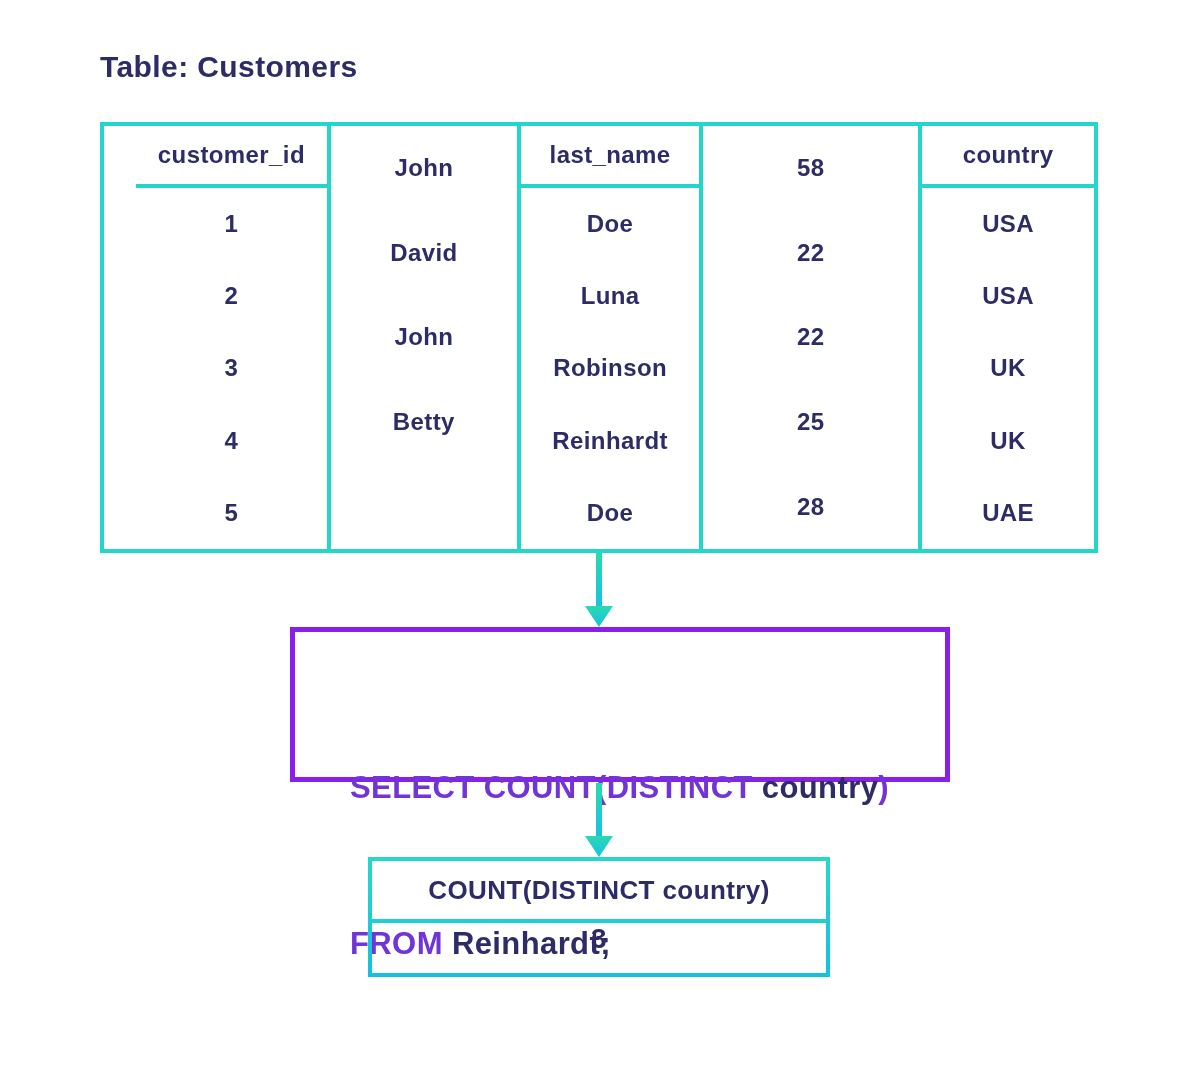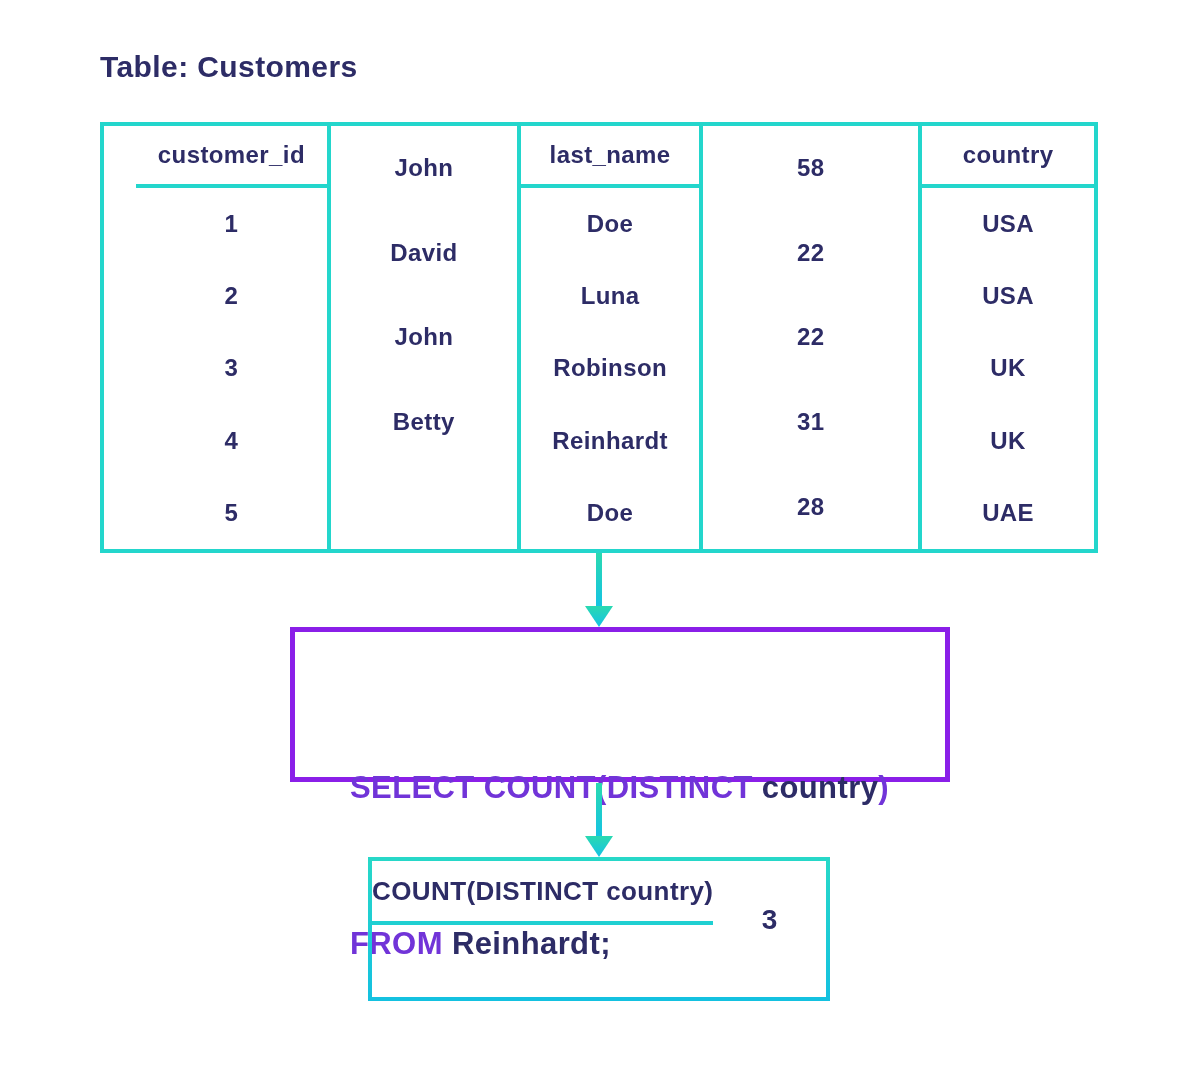--- a/index.html
+++ b/index.html
@@ -90,25 +90,25 @@
   }
   .kw { color: var(--keyword-purple); }
   .ident { color: var(--navy); }
 
   
   .result-table {
     position: absolute;
     left: 368px;
     top: 857px;
     width: 462px;
-    height: 144px;
+    height: 120px;
     border: 4px solid transparent;
     border-image: linear-gradient(to bottom, #27d8c8, #14c1e0) 1;
     display: flex;
-    flex-direction: row;
+    flex-direction: column;
   }
   .result-table .rth {
     height: 64px;
     border-bottom: 4px solid #1fd0d2;
     display: flex;
     align-items: center;
     justify-content: center;
     font-size: 26px;
   }
   .result-table .rtd {
@@ -154,21 +154,21 @@
         <div class="td">Robinson</div>
         <div class="td">Reinhardt</div>
         <div class="td">Doe</div>
       </div>
     </div>
     <div class="tcol">
       <div class="tbody">
         <div class="td">58</div>
         <div class="td">22</div>
         <div class="td">22</div>
-        <div class="td">31</div>
+        <div class="td">25</div>
         <div class="td">28</div>
       </div>
     </div>
     <div class="tcol">
       <div class="th">country</div>
       <div class="tbody">
         <div class="td">USA</div>
         <div class="td">USA</div>
         <div class="td">UK</div>
         <div class="td">UK</div>

